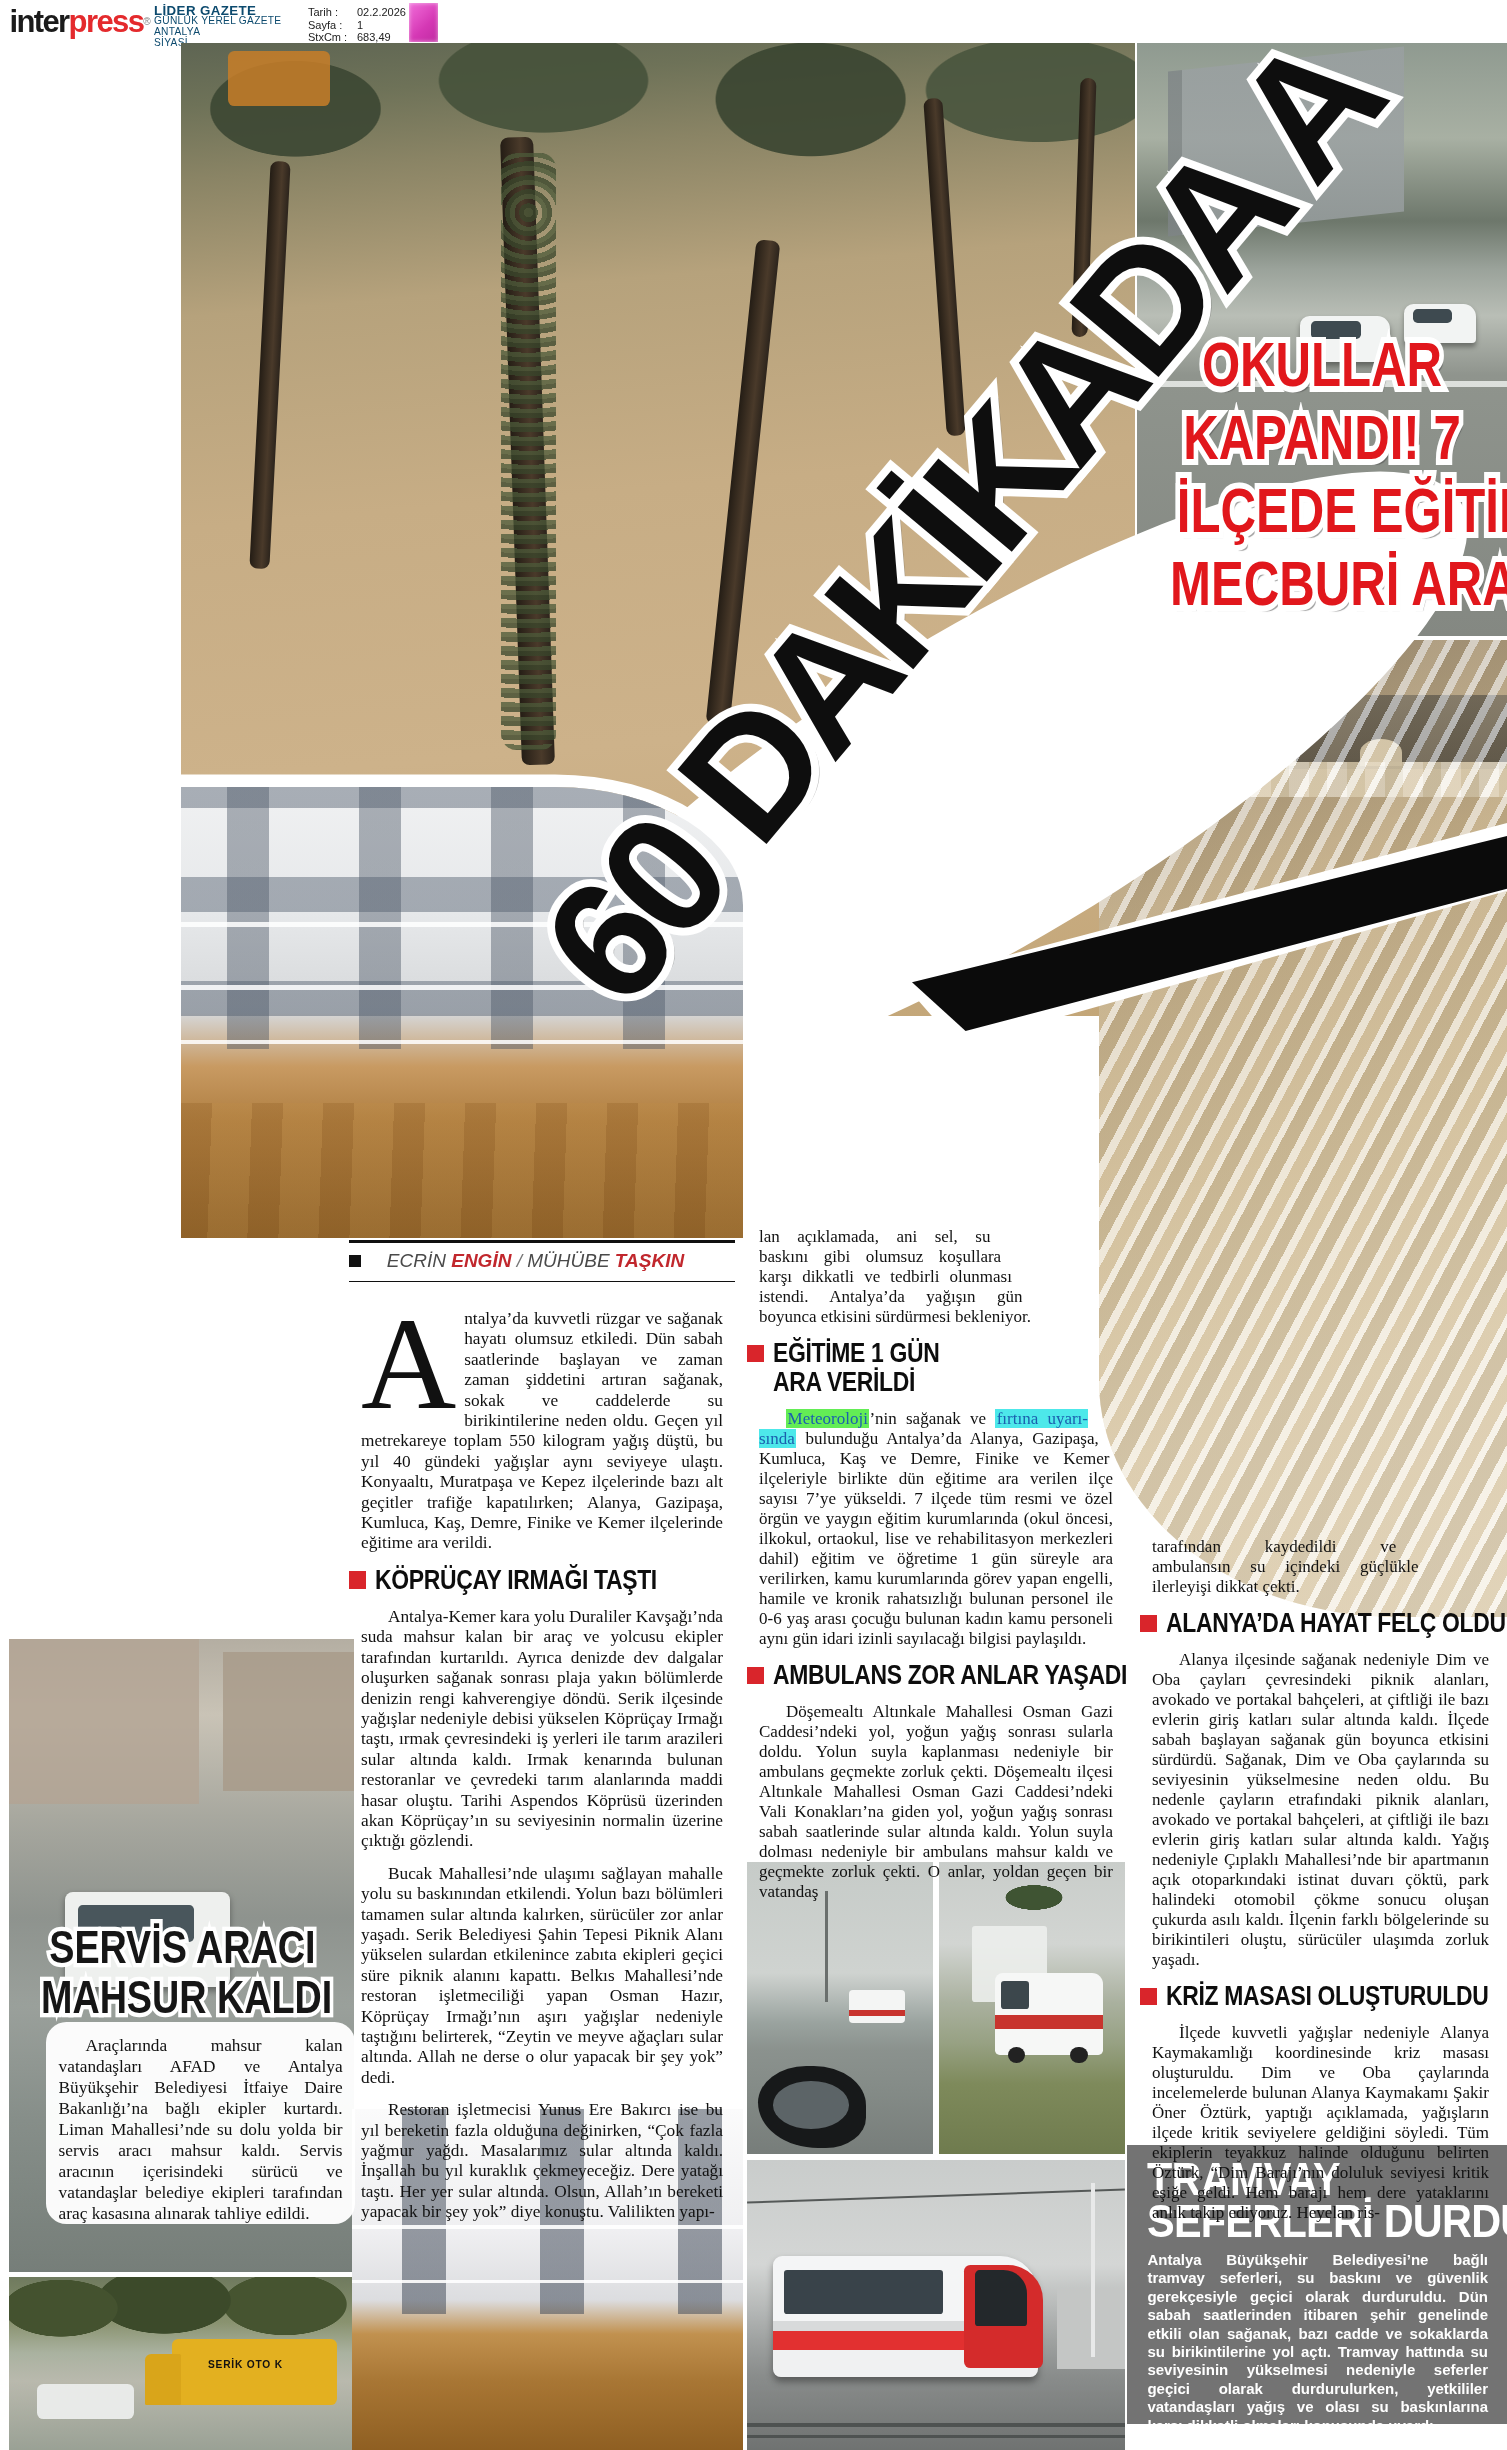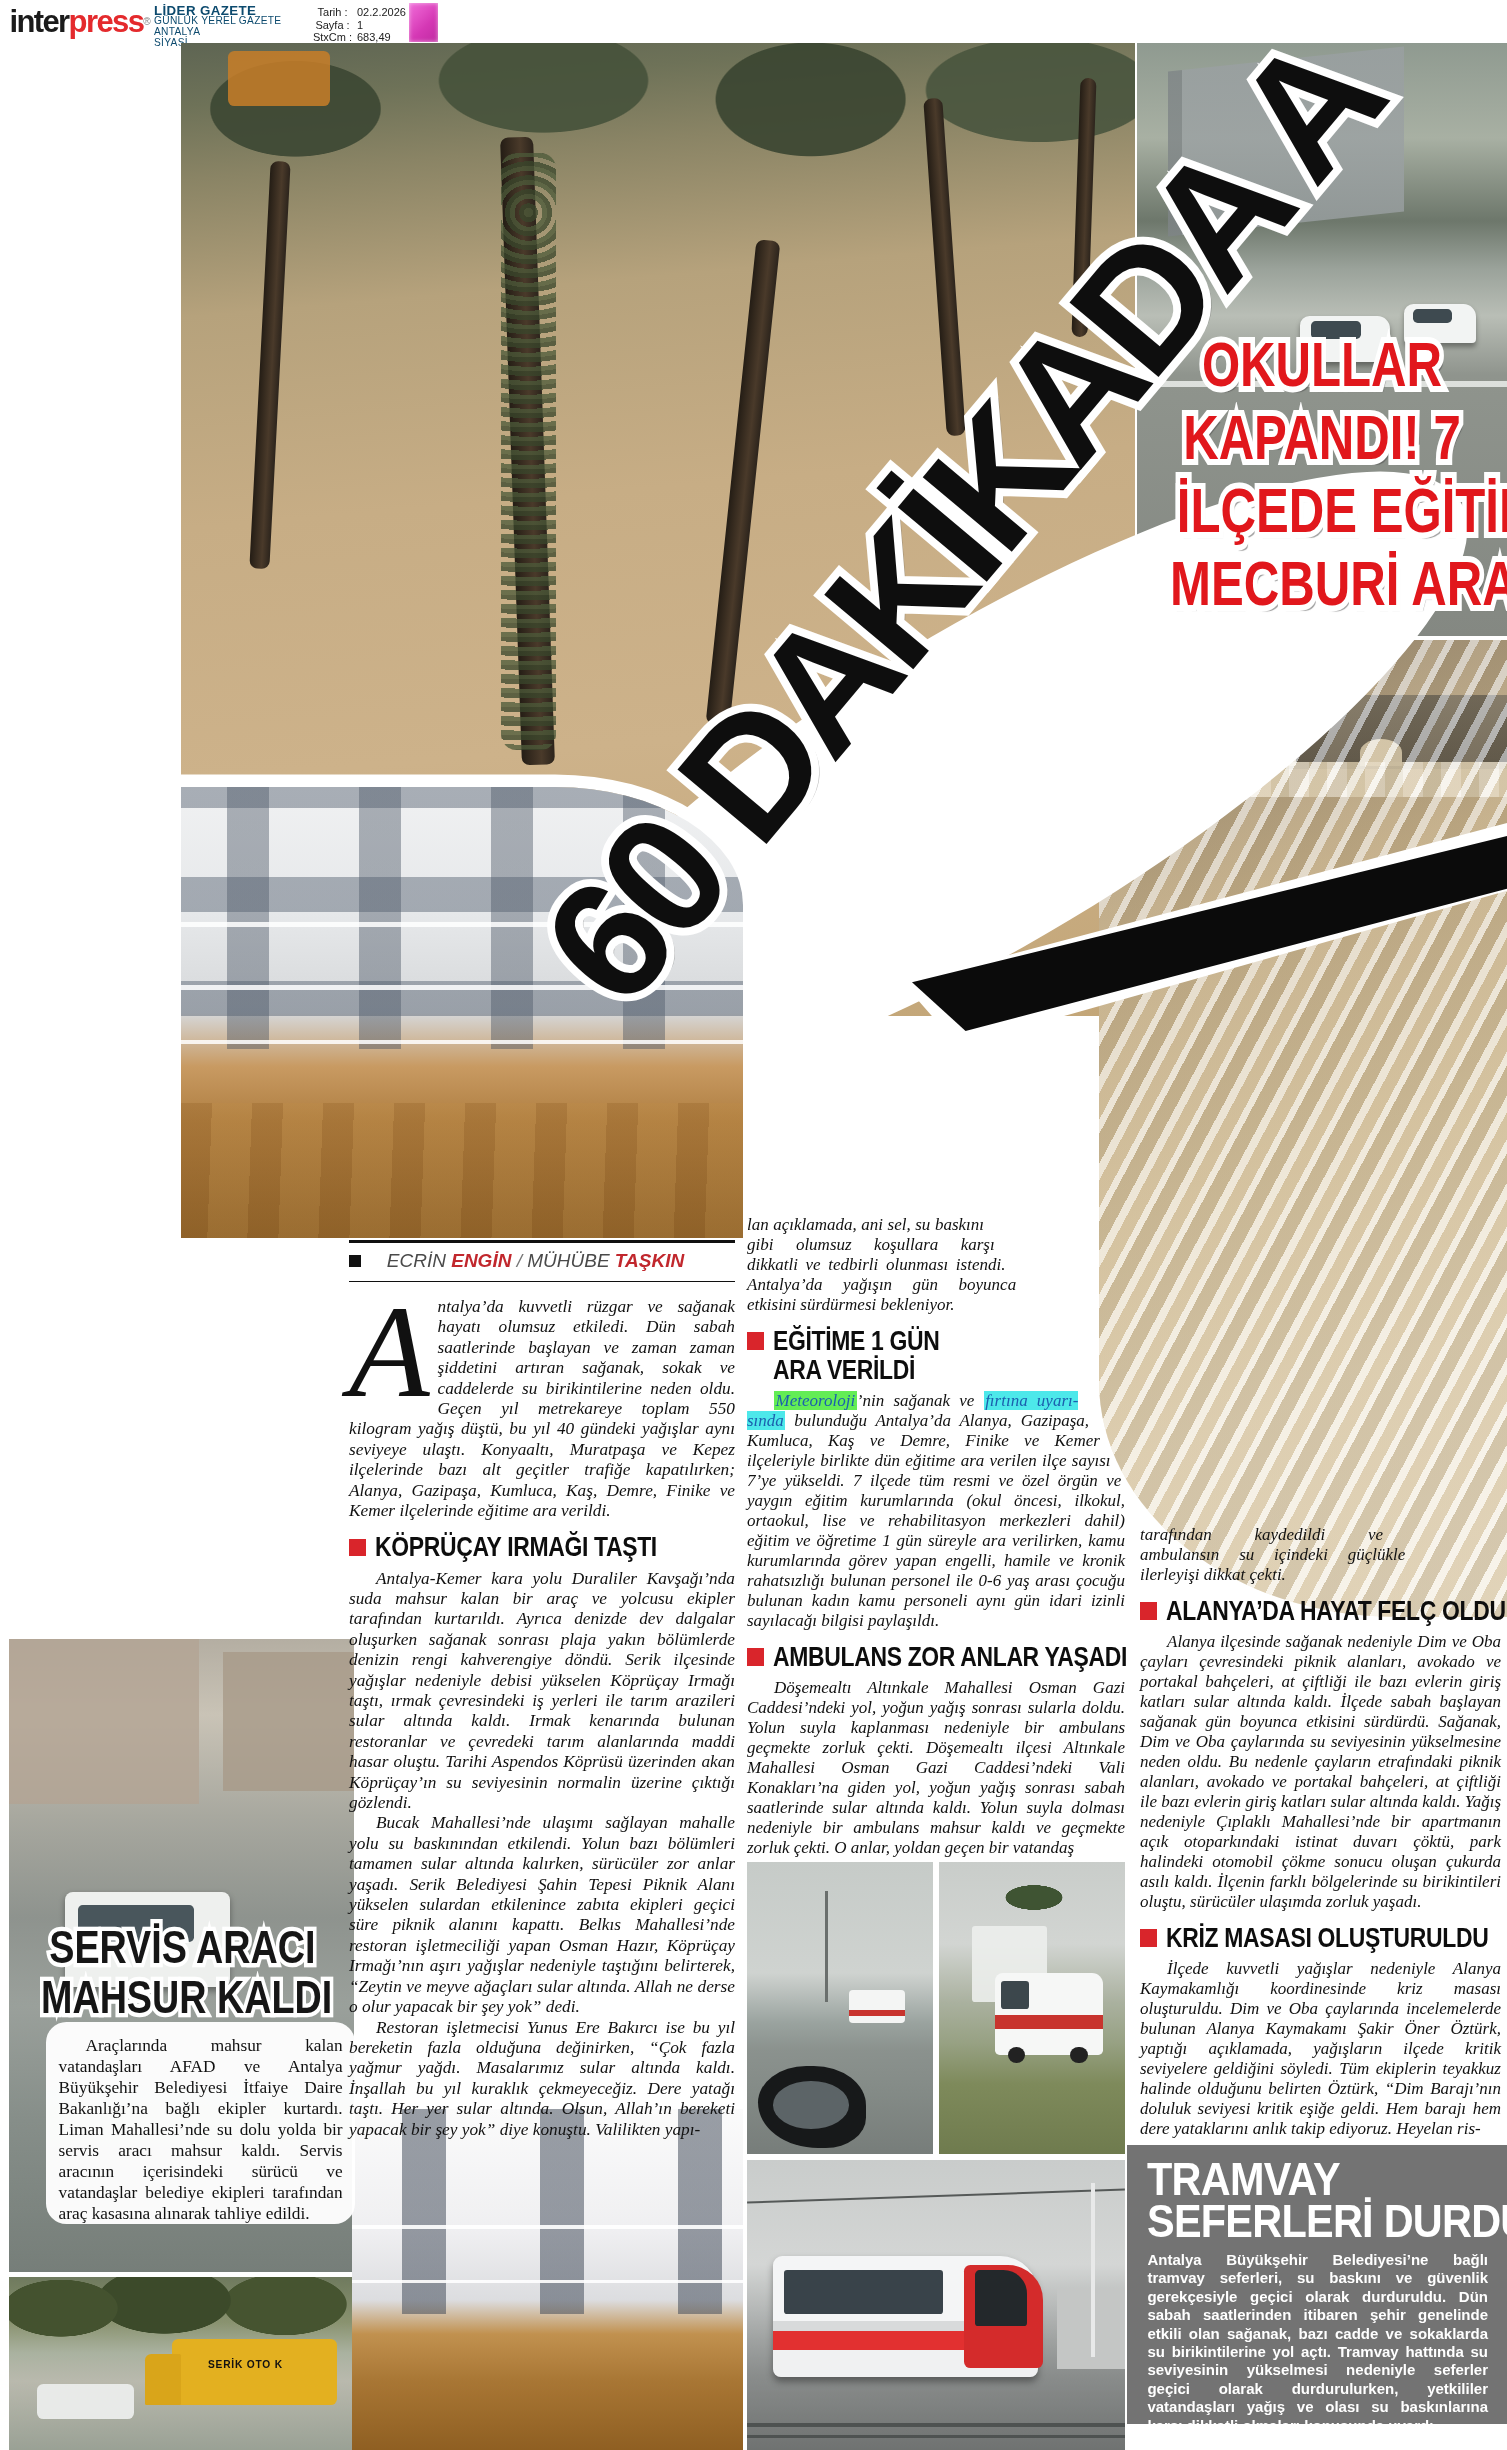--- a/index.html
+++ b/index.html
@@ -10,21 +10,21 @@
   .logo{left:9.4px;top:6.3px;font-family:"Liberation Sans","DejaVu Sans",sans-serif;
         font-weight:800;font-size:31px;letter-spacing:-1.6px;line-height:31px;}
   .logo .p1{color:#1b1b1b;} .logo .p2{color:#e42a2d;}
   .logo .reg{font-size:10.2px;color:#888;vertical-align:top;font-weight:400;}
   .pub{left:154px;top:4.7px;font-family:"Liberation Sans","DejaVu Sans",sans-serif;color:#0c4a6e;}
   .pub .nm{font-size:13.3px;font-weight:700;letter-spacing:0.4px;line-height:11.8px;}
   .pub .ln{font-size:10.2px;line-height:10.6px;letter-spacing:0.3px;}
   .meta{left:308px;top:6.3px;font-family:"Liberation Sans","DejaVu Sans",sans-serif;
         font-size:11px;line-height:12.6px;color:#222;}
   .meta .row{display:flex;}
-  .meta .lb{width:49px;display:inline-block;text-align:center;}
+  .meta .lb{width:49px;display:inline-block;}
   .thumb{left:409px;top:3.1px;width:29px;height:39px;
          background:linear-gradient(135deg,#ef6cd8 0%,#e14ec4 35%,#d437b4 60%,#c02ba2 100%);
          box-shadow:inset 0 0 4.7px rgba(255,255,255,.6);}
   
   .ph{position:absolute;overflow:hidden;}
   .photoA{left:181px;top:43px;width:954px;height:973px;z-index:1;
     background:linear-gradient(175deg,#5e6553 0%,#6e7258 6%,#8a8465 13%,#b6a27c 26%,#c7ad85 46%,#cdb28a 70%,#c3a678 100%);}
   .canopy{position:absolute;left:0;top:0;right:0;height:188px;
     background:radial-gradient(ellipse 141px 79px at 12% 35%,#3c4733 60%,transparent 61%),
                radial-gradient(ellipse 173px 86px at 38% 20%,#46523b 60%,transparent 61%),
@@ -89,21 +89,21 @@
   .redhl .line{white-space:nowrap;}
   .cx{display:inline-block;transform:scaleX(.78);transform-origin:center;}
   .redhl .outline-dup::before{-webkit-text-stroke:11.8px #fff;text-shadow:4.7px 6.3px 0.8px rgba(70,70,70,.5);}
   
   .byline{left:349px;top:1240px;width:386px;z-index:7;border-top:3.1px solid #101010;border-bottom:1.6px solid #101010;
     padding:7px 0 8.6px;display:flex;align-items:center;gap:26px;
     font-family:"Liberation Sans","DejaVu Sans",sans-serif;font-style:italic;font-size:19px;}
   .bsq{width:11.8px;height:11.8px;background:#111;flex:none;}
   .by-n{color:#4a4a4a;} .by-b{color:#c1272d;font-weight:700;} .by-s{color:#777;}
   .col{z-index:7;text-align:justify;}
-  .col p{margin:0;font-style:italic;}
+  .col p{margin:12px;}
   .col .indent{text-indent:27px;}
   .col1{left:349px;top:1297px;width:386px;height:834px;font-size:17.3px;line-height:20.4px;}
   .col2{left:747px;top:1215px;width:378px;height:642px;font-size:17px;line-height:20px;}
   .col3{left:1140px;top:1525px;width:361px;height:620px;font-size:17px;line-height:20px;}
   .dropcap{float:left;font-size:132px;line-height:100px;padding:4.7px 7.9px 0 0;font-weight:400;}
   .shead{display:flex;align-items:flex-start;gap:8.6px;margin:11.8px 0 6.3px;text-align:left;
     font-family:"Liberation Sans","DejaVu Sans",sans-serif;font-weight:800;font-size:27px;line-height:29px;
     letter-spacing:-0.4px;color:#0d0d0d;}
   .shead .sq{width:17.3px;height:17.3px;background:#d9252b;flex:none;margin-top:5.5px;}
   .shead .tx{display:inline-block;transform:scaleX(.85);transform-origin:left;white-space:nowrap;}

